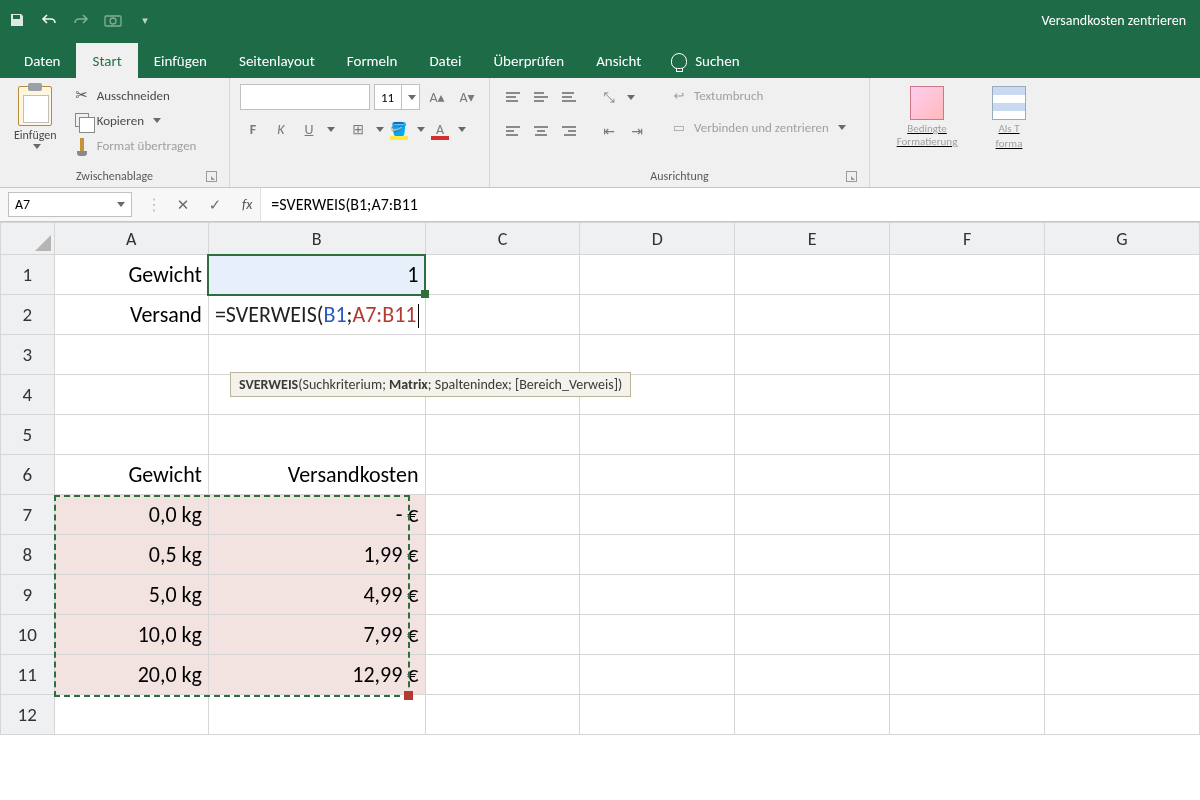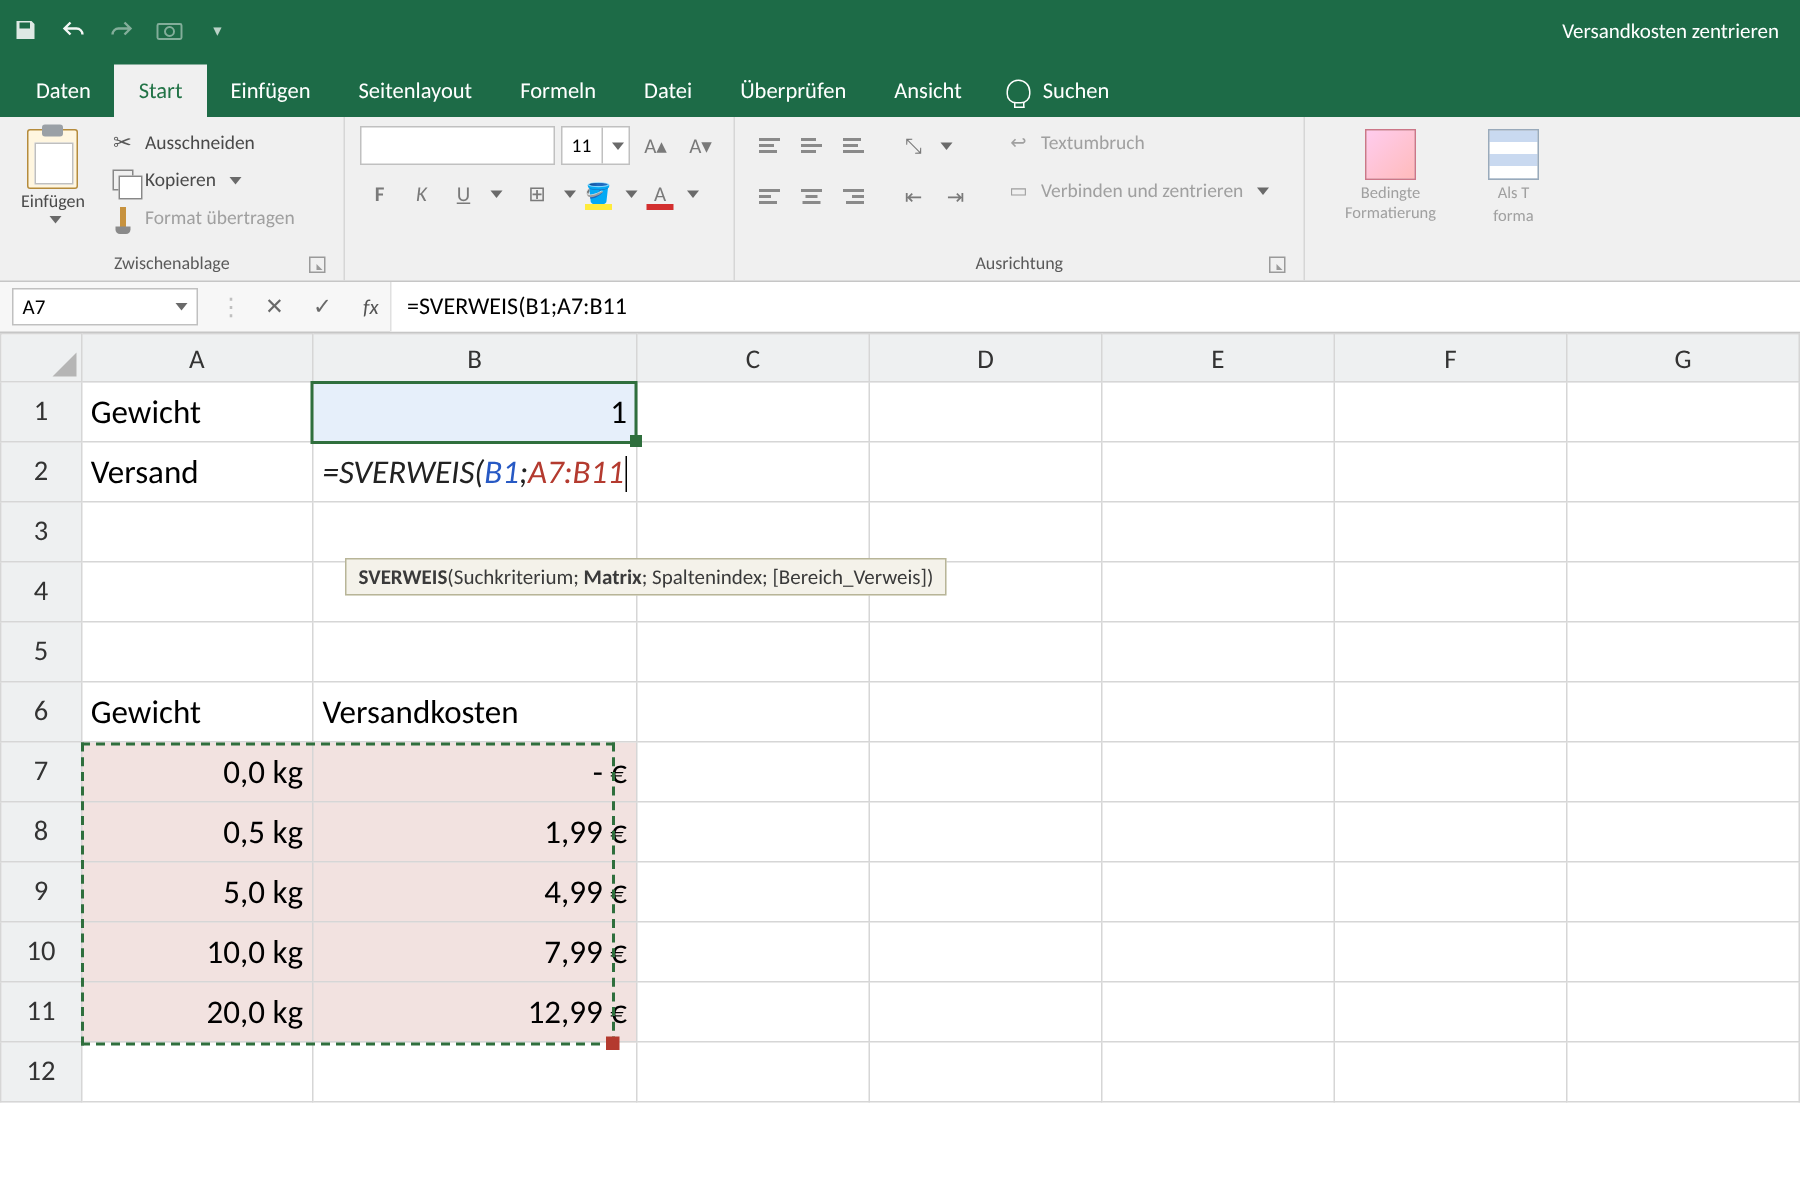--- a/index.html
+++ b/index.html
@@ -68,27 +68,27 @@
 
 
 .grid-wrap{position:relative; overflow:hidden; background:#fff;}
 .sheet{border-collapse:collapse; table-layout:fixed;}
 .sheet th, .sheet td{border:1px solid #d6d6d6; height:40px; font-size:22px; padding:0 6px;}
 .sheet thead th{background:#eef0f1; color:#333; font-weight:normal; text-align:center; height:32px; font-size:18px;}
 .sheet tbody th{background:#eef0f1; color:#333; font-weight:normal; text-align:center; width:54px; font-size:19px;}
 .sheet .corner{background:#eef0f1; position:relative;}
 .sheet .corner::after{content:"";position:absolute;right:3px;bottom:3px;width:0;height:0;border-left:16px solid transparent;border-bottom:16px solid #b5b5b5;}
 
-.cell-left{text-align:left;}
+.cell-left{text-align:right;}
 .cell-right{text-align:right;}
 
 .sel-blue{ background:#e6effa; outline:2px solid #2f6f3d; outline-offset:-1px; position:relative;}
 .sel-blue::after{content:"";position:absolute;right:-4px;bottom:-4px;width:8px;height:8px;background:#2f6f3d;}
 
-.edit-cell{ font-family: Calibri, sans-serif; font-size:22px; position:relative;font-style:italic; }
+.edit-cell{ font-family: Calibri, sans-serif; font-size:22px; position:relative; }
 .edit-cell .tok-black{color:#222;}
 .edit-cell .tok-blue{color:#2759c4;}
 .edit-cell .tok-red{color:#b43a2f;}
 .edit-cell .caret{display:inline-block;width:0;border-left:1.5px solid #000;height:24px;vertical-align:middle;margin-left:1px;}
 
 .tooltip{position:absolute; left:230px; top:372px; background:#f4f2ea; border:1px solid #b8b598; padding:3px 8px; font-size:14px; color:#3a3a3a; white-space:nowrap; z-index:20;}
 .tooltip .tb{font-weight:bold;}
 
 .marching{ position:absolute; border:2px dashed #2f6f3d; pointer-events:none; z-index:15; }
 .marching::after{content:"";position:absolute;right:-5px;bottom:-5px;width:9px;height:9px;background:#b43a2f;}
@@ -276,21 +276,21 @@
             <span class="icon-box">▭</span>
             <span>Verbinden und zentrieren</span>
             <span class="dd-caret"></span>
           </div>
       </div>
     </div>
     <div class="group-label"><span>Ausrichtung</span><span class="dlg"></span></div>
   </div>
 
 
-  <div class="ribbon-group" style="border-right:none;flex:1;">
+  <div class="ribbon-group" style="border-right:none;flex:1;text-decoration:underline;">
     <div class="group-content" style="gap:14px;">
       <div class="btn-col dim">
           <div class="cond-ic icon-big"></div>
           <span style="font-size:11px;max-width:86px;text-align:center;">Bedingte Formatierung</span>
         </div>
       <div class="btn-col dim">
           <div class="table-ic icon-big"></div>
           <span style="font-size:11px;">Als T</span>
           <span style="font-size:11px;">forma</span>
         </div>

